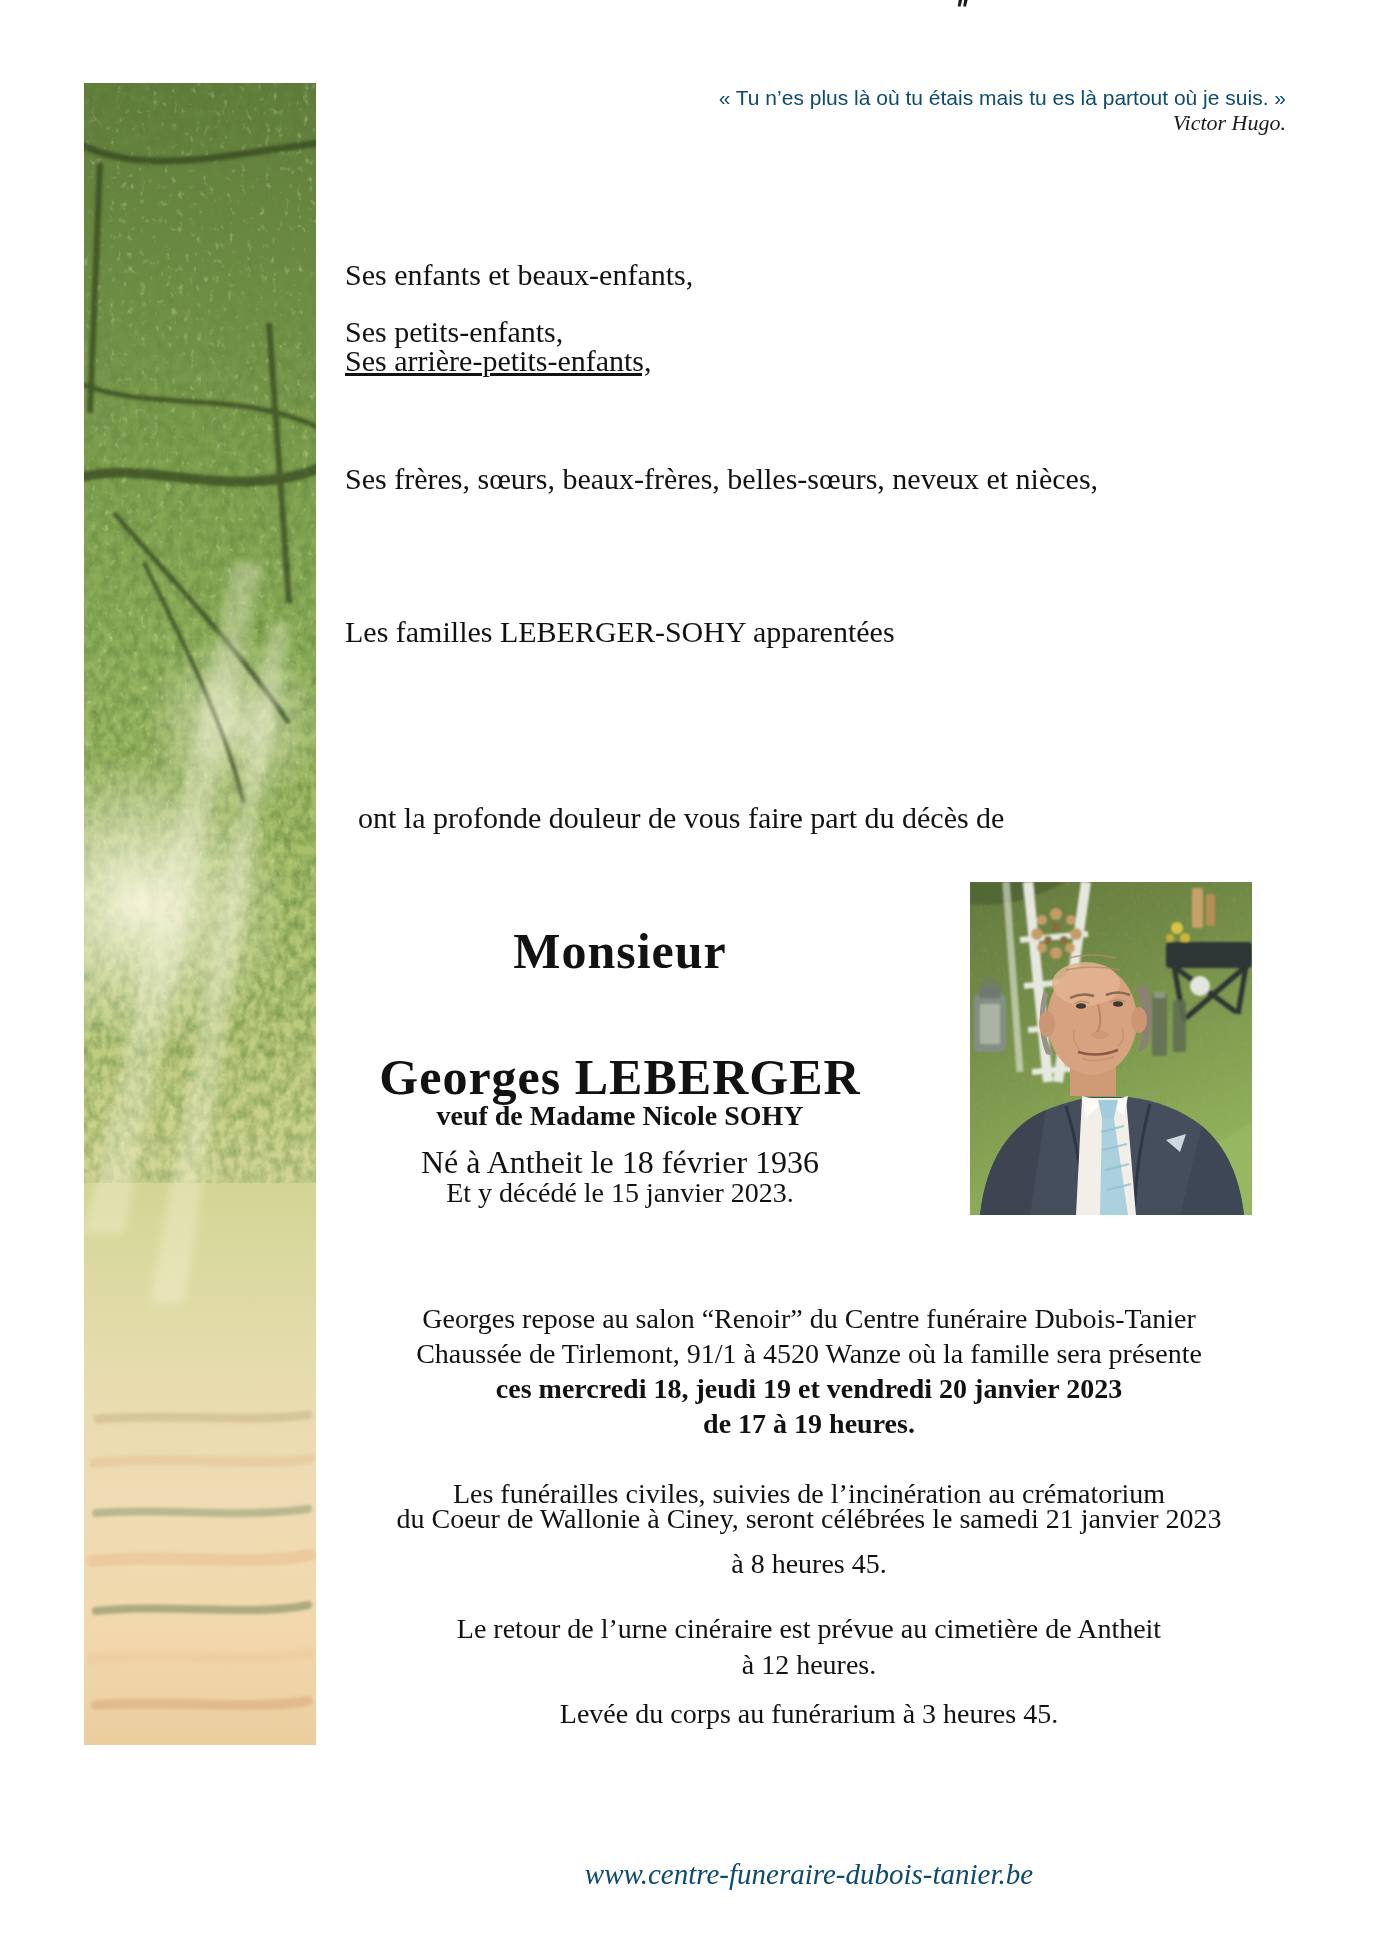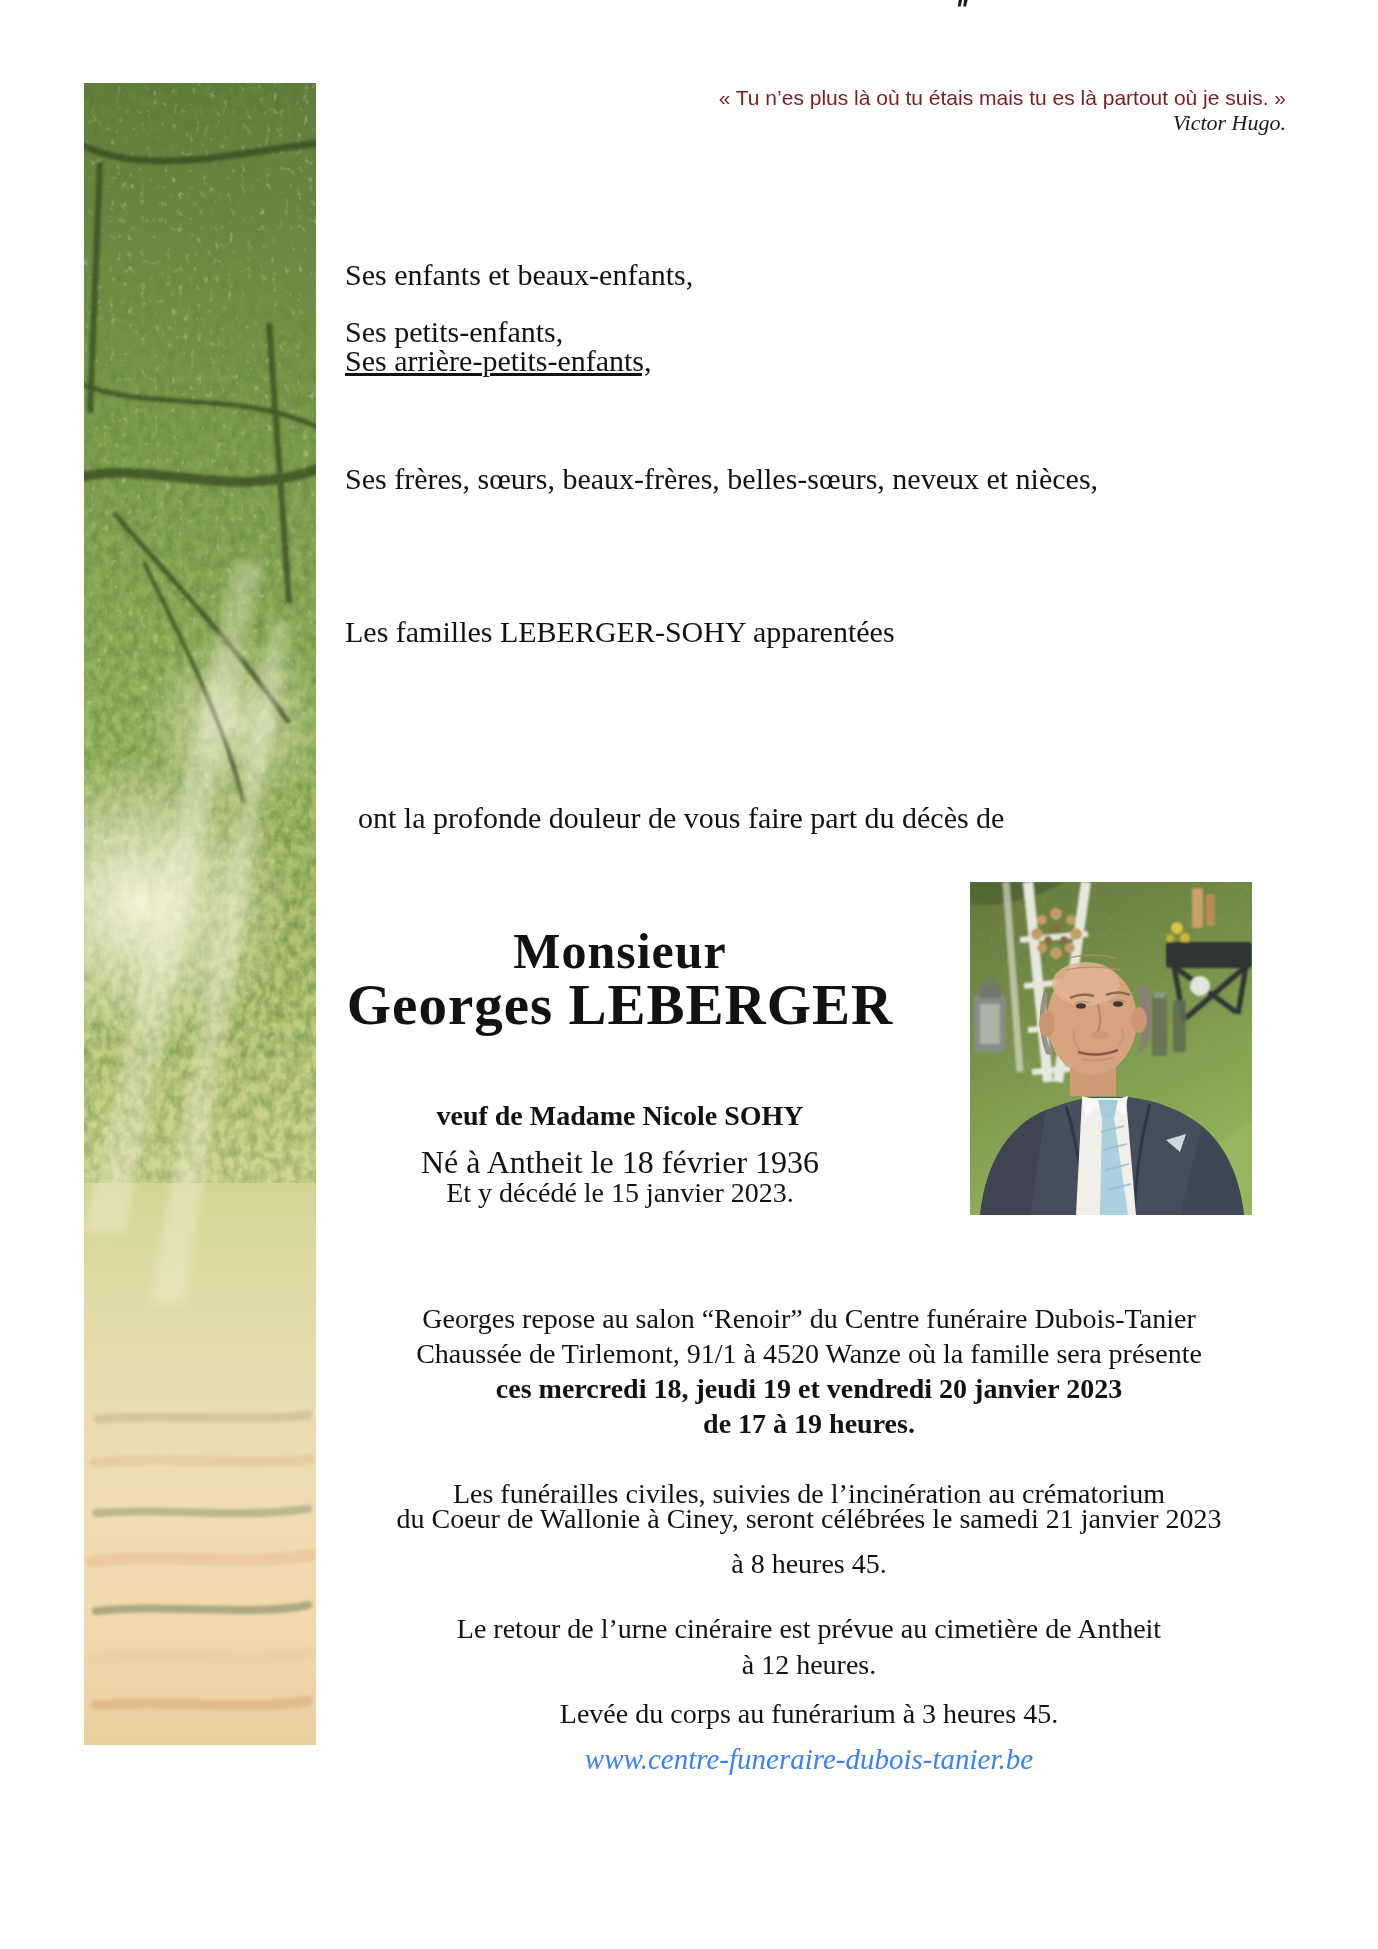--- a/index.html
+++ b/index.html
@@ -15,58 +15,58 @@
 
   .top-mark{
     left:955px;top:-6px;
     font-family:"Liberation Sans","DejaVu Sans",sans-serif;
     font-style:italic;font-weight:bold;font-size:26px;color:#1c1c1c;
   }
 
   .quote-block{top:86px;right:92px;text-align:right;}
   .quote-text{
     font-family:"Liberation Sans","DejaVu Sans",sans-serif;
-    font-size:21px;color:#7f1d1d;
+    font-size:21px;color:#0c4a6e;
   }
   .quote-attrib{
     font-style:italic;font-size:22px;color:#1a1a1a;
   }
 
   .left-photo{left:84px;top:83px;width:232px;height:1662px;}
   .left-photo svg{display:block;}
 
   .fam{left:345px;font-size:30px;}
   .fam-1{top:258px;}
   .fam-2{top:315px;}
   .fam-3{top:344px;text-decoration:underline;}
   .fam-4{top:462px;}
   .fam-5{top:615px;}
   .announce{left:358px;top:801px;font-size:30px;}
 
   .name-block{left:330px;width:580px;text-align:center;}
   .m-title{top:922px;font-size:50px;font-weight:bold;letter-spacing:1px;}
-  .m-name{top:972px;font-size:57px;font-weight:bold;letter-spacing:1px;}
+  .m-name{top:1048px;font-size:50px;font-weight:bold;letter-spacing:1px;}
   .m-veuf{top:1100px;font-size:28px;font-weight:bold;}
   .m-birth{top:1144px;font-size:32px;}
   .m-death{top:1177px;font-size:28px;}
 
   .portrait{left:970px;top:882px;width:282px;height:333px;}
   .portrait svg{display:block;}
 
   .detail{left:330px;width:958px;text-align:center;font-size:28px;}
   .d-bold{font-weight:bold;}
   .d-r1{top:1303px;} .d-r2{top:1338px;}
   .d-rb1{top:1373px;} .d-rb2{top:1408px;}
   .d-f1{top:1478px;} .d-f2{top:1503px;} .d-f3{top:1548px;}
   .d-u1{top:1613px;} .d-u2{top:1649px;}
   .d-levee{top:1698px;}
   .d-cond{top:1748px;}
   .website{
-    top:1743px;font-size:29px;font-style:italic;
-    color:#3b82f6;text-decoration:none;
+    top:1858px;font-size:29px;font-style:italic;
+    color:#0c4a6e;text-decoration:none;
   }
 </style>
 </head>
 <body>
 
 <div class="page">
 
   <div class="abs top-mark">"</div>
 
   <div class="abs quote-block">

